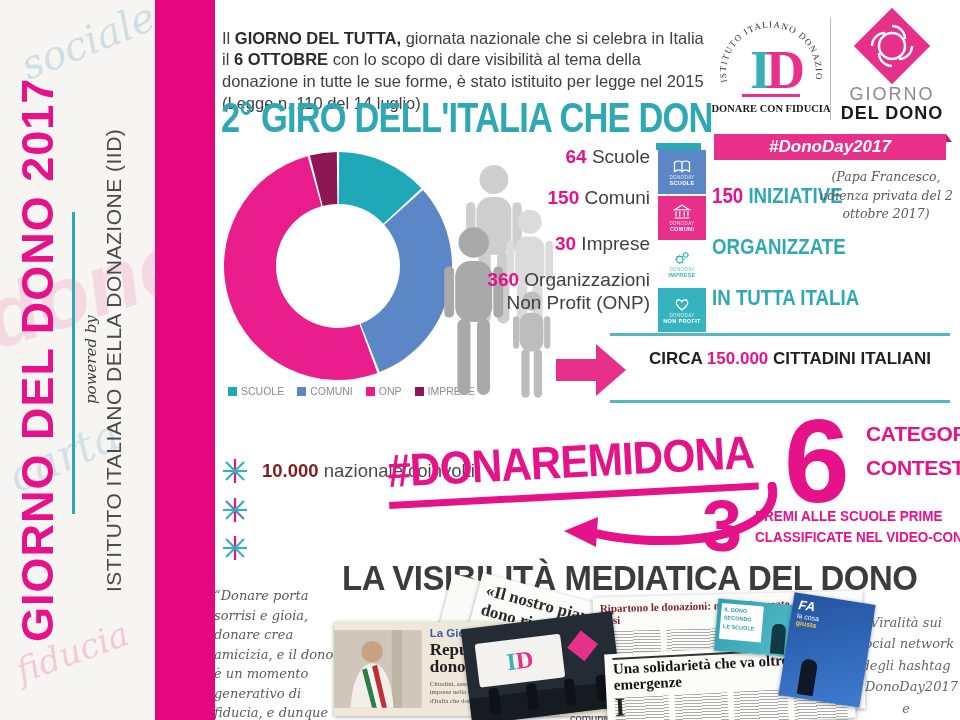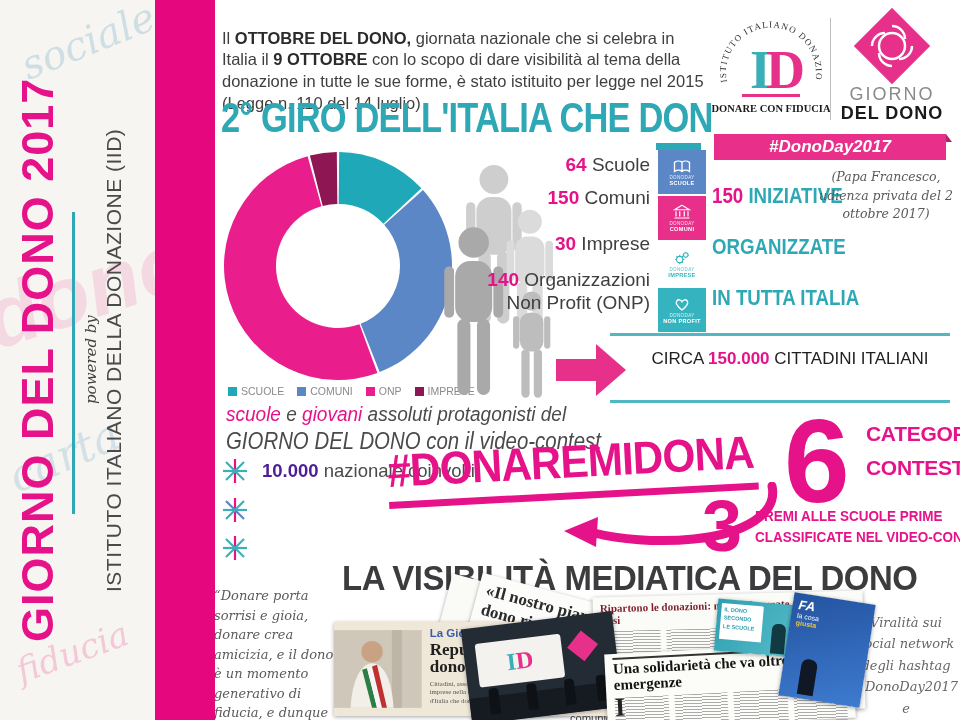--- a/index.html
+++ b/index.html
@@ -37,50 +37,50 @@
   
   .donut{position:absolute;left:223px;top:151px;width:230px;height:230px;}
   .legend{position:absolute;left:228px;top:385px;display:flex;gap:13px;font-size:10.5px;color:#8A8A8A;align-items:center;}
   .legend-item{display:flex;align-items:center;gap:4px;}
   .swatch{width:9px;height:9px;display:inline-block;}
   
   .people{position:absolute;left:435px;top:148px;width:135px;height:255px;}
   
   .stat{position:absolute;width:200px;left:450px;text-align:right;font-size:19px;color:#3F3F3F;line-height:1.2;}
   .stat b{color:#E6128A;}
-  .s1{top:154px}.s2{top:187px}.s3{top:233px}.s4{top:269px}
+  .s1{top:146px}.s2{top:187px}.s3{top:233px}.s4{top:269px}
   
   .badges{position:absolute;left:658px;top:150px;width:48px;}
   .badge{width:48px;height:44px;margin-bottom:2px;display:flex;flex-direction:column;align-items:center;
          justify-content:center;text-align:center;}
   .badge svg{display:block;margin-bottom:1px;}
   .badge .brand{font-size:4.5px;letter-spacing:.4px;opacity:.85;}
   .badge .blabel{font-size:5.6px;font-weight:700;letter-spacing:.3px;}
   
   .iniz{position:absolute;left:712px;top:170px;width:150px;font-size:22px;font-weight:700;color:#2FA8B5;
         line-height:2.32;transform:scaleX(.85);transform-origin:left top;white-space:nowrap;letter-spacing:0;}
   .iniz b{color:#E6128A;font-weight:700;}
   .papa{position:absolute;left:814px;top:166px;width:144px;text-align:center;font-family:"DejaVu Serif",serif;
         font-style:italic;font-size:12.5px;color:#5A5A5A;line-height:1.48;}
   .papa .attr{display:block;margin-top:2px;}
   
   .tealline{position:absolute;height:3px;background:#53B7C3;}
   .tl1{left:610px;top:333px;width:340px;}
   .tl2{left:610px;top:400px;width:340px;}
   .arrow-right{position:absolute;left:556px;top:344px;}
-  .reach{position:absolute;left:628px;top:348px;width:324px;text-align:center;font-weight:400;
+  .reach{position:absolute;left:628px;top:348px;width:324px;text-align:center;font-weight:700;
          font-size:17px;color:#1F1F1F;line-height:1.25;}
   .reach b{color:#E6128A;}
   
   .prota{position:absolute;left:226px;top:403px;color:#4A4A4A;font-style:italic;}
   .prota .l1{font-size:20px;transform:scaleX(.95);transform-origin:left top;white-space:nowrap;}
   .prota .l2{font-size:24px;transform:scaleX(.85);transform-origin:left top;white-space:nowrap;margin-top:1px;}
   .prota b{color:#E6128A;font-weight:400;}
   .bullet{position:absolute;left:222px;display:flex;align-items:center;gap:14px;font-size:18.5px;color:#4A4A4A;}
-  .bullet b{color:#4c1d95;}
+  .bullet b{color:#7f1d1d;}
   .b1{top:458px}.b2{top:497px}.b3{top:535px}
   
   .hashtag{position:absolute;left:386px;top:444px;width:390px;transform:rotate(-3deg);transform-origin:left top;color:#E6128A;}
   .hashtag .ht{font-size:46px;font-weight:800;letter-spacing:-1px;transform:scaleX(.92);transform-origin:left top;white-space:nowrap;}
   .hashtag .ul{height:7px;background:#E6128A;margin-top:4px;width:370px;}
   .curve-arrow{position:absolute;left:558px;top:482px;}
   .six{position:absolute;left:784px;top:408px;font-size:118px;line-height:.9;font-weight:700;color:#E6128A;}
   .cat1{position:absolute;left:866px;top:422px;font-size:21px;font-weight:700;color:#E6128A;letter-spacing:-.3px;}
   .cat2{position:absolute;left:866px;top:456px;font-size:21px;font-weight:700;color:#E6128A;letter-spacing:-.3px;}
   .three{position:absolute;left:702px;top:494px;font-size:72px;line-height:.9;font-weight:700;color:#E6128A;}
@@ -144,21 +144,21 @@
     <span class="wm wm2">dono</span>
     <span class="wm wm3">carta</span>
     <span class="wm wm4">fiducia</span>
     <div class="v-title vtext">GIORNO DEL DONO 2017</div>
     <div class="v-line"></div>
     <div class="v-powered vtext">powered by</div>
     <div class="v-org vtext">ISTITUTO ITALIANO DELLA DONAZIONE (IID)</div>
     <div class="side-strip"></div>
   </div>
 
-  <p class="intro"><span>Il </span><b>OTTOBRE DEL DONO,</b><span> giornata nazionale che si celebra in Italia il </span><b>9 OTTOBRE</b><span> con lo scopo di dare visibilità al tema della donazione in tutte le sue forme, è stato istituito per legge nel 2015 (Legge n. 110 del 14 luglio)</span></p>
+  <p class="intro"><span>Il </span><b>GIORNO DEL TUTTA,</b><span> giornata nazionale che si celebra in Italia il </span><b>6 OTTOBRE</b><span> con lo scopo di dare visibilità al tema della donazione in tutte le sue forme, è stato istituito per legge nel 2015 (Legge n. 110 del 14 luglio)</span></p>
   <div class="main-title">2° GIRO DELL'ITALIA CHE DONA</div>
   <div class="title-dash"></div>
 
   <div class="logos">
     <svg width="118" height="120" viewBox="0 0 118 120">
       <defs>
           <path id="arc" d="M 15,74 A 45,45 0 1 1 103,74"></path>
         </defs>
       <text font-family="Liberation Serif,serif" font-size="9" letter-spacing="1.2" fill="#333">
         <textPath href="#arc">ISTITUTO ITALIANO DONAZIONE</textPath>
@@ -222,21 +222,21 @@
     </defs>
     <use href="#person" transform="translate(28,15) scale(1.03)" fill="#CECECE"></use>
     <use href="#person" transform="translate(69,60) scale(0.86)" fill="#DBDBDB"></use>
     <use href="#person" transform="translate(6,77)  scale(1.09)" fill="#A9A9A9"></use>
     <use href="#person" transform="translate(76,142) scale(0.69)" fill="#BDBDBD"></use>
   </svg>
 
   <div class="stat s1"><b>64</b><span> Scuole</span></div>
   <div class="stat s2"><b>150</b><span> Comuni</span></div>
   <div class="stat s3"><b>30</b><span> Imprese</span></div>
-  <div class="stat s4"><b>140</b><span> Organizzazioni Non Profit (ONP)</span></div>
+  <div class="stat s4"><b>360</b><span> Organizzazioni Non Profit (ONP)</span></div>
 
   <div class="badges">
     <div class="badge" id="badge0" style="background: rgb(92, 135, 198); color: rgb(255, 255, 255);">
       <svg width="20" height="15" viewBox="0 0 24 18">
           <path d="M3,4 C6,2 10,2 12,4 C14,2 18,2 21,4 V15 C18,13 14,13 12,15 C10,13 6,13 3,15 Z M12,4 V15" fill="none" stroke="currentColor" stroke-width="1.6"></path>
         </svg>
       <span class="brand">DONODAY</span>
         <span class="blabel">SCUOLE</span>
     </div>
     <div class="badge" id="badge1" style="background: rgb(232, 48, 138); color: rgb(255, 255, 255);">
@@ -277,24 +277,20 @@
   <div class="tealline tl1"></div>
   <svg class="arrow-right" width="70" height="52" viewBox="0 0 70 52">
     <rect x="0" y="15" width="40" height="22" fill="#E6308A"></rect>
     <polygon points="40,0 70,26 40,52" fill="#E6308A"></polygon>
   </svg>
   <div class="reach">
     <span>CIRCA </span><b>150.000</b><span> CITTADINI ITALIANI</span><br>
   </div>
   <div class="tealline tl2"></div>
 
-  <div class="prota">
-    <div class="l1"><b>scuole</b><span> e </span><b>giovani</b><span> assoluti protagonisti del</span></div>
-    <div class="l2">GIORNO DEL DONO con il video-contest</div>
-  </div>
 
   <div class="bullet b1">
     <svg width="26" height="26" viewBox="0 0 26 26">
         <line x1="13" y1="1" x2="13" y2="25" stroke="#E6128A" stroke-width="2.2"></line>
         <line x1="1" y1="13" x2="25" y2="13" stroke="#3AAFB8" stroke-width="2.2"></line>
         <line x1="4" y1="4" x2="22" y2="22" stroke="#3AAFB8" stroke-width="2.2"></line>
         <line x1="22" y1="4" x2="4" y2="22" stroke="#3AAFB8" stroke-width="2.2"></line>
       </svg>
     <span><b>10.000</b><span> nazionale coinvolti</span></span>
   </div>

